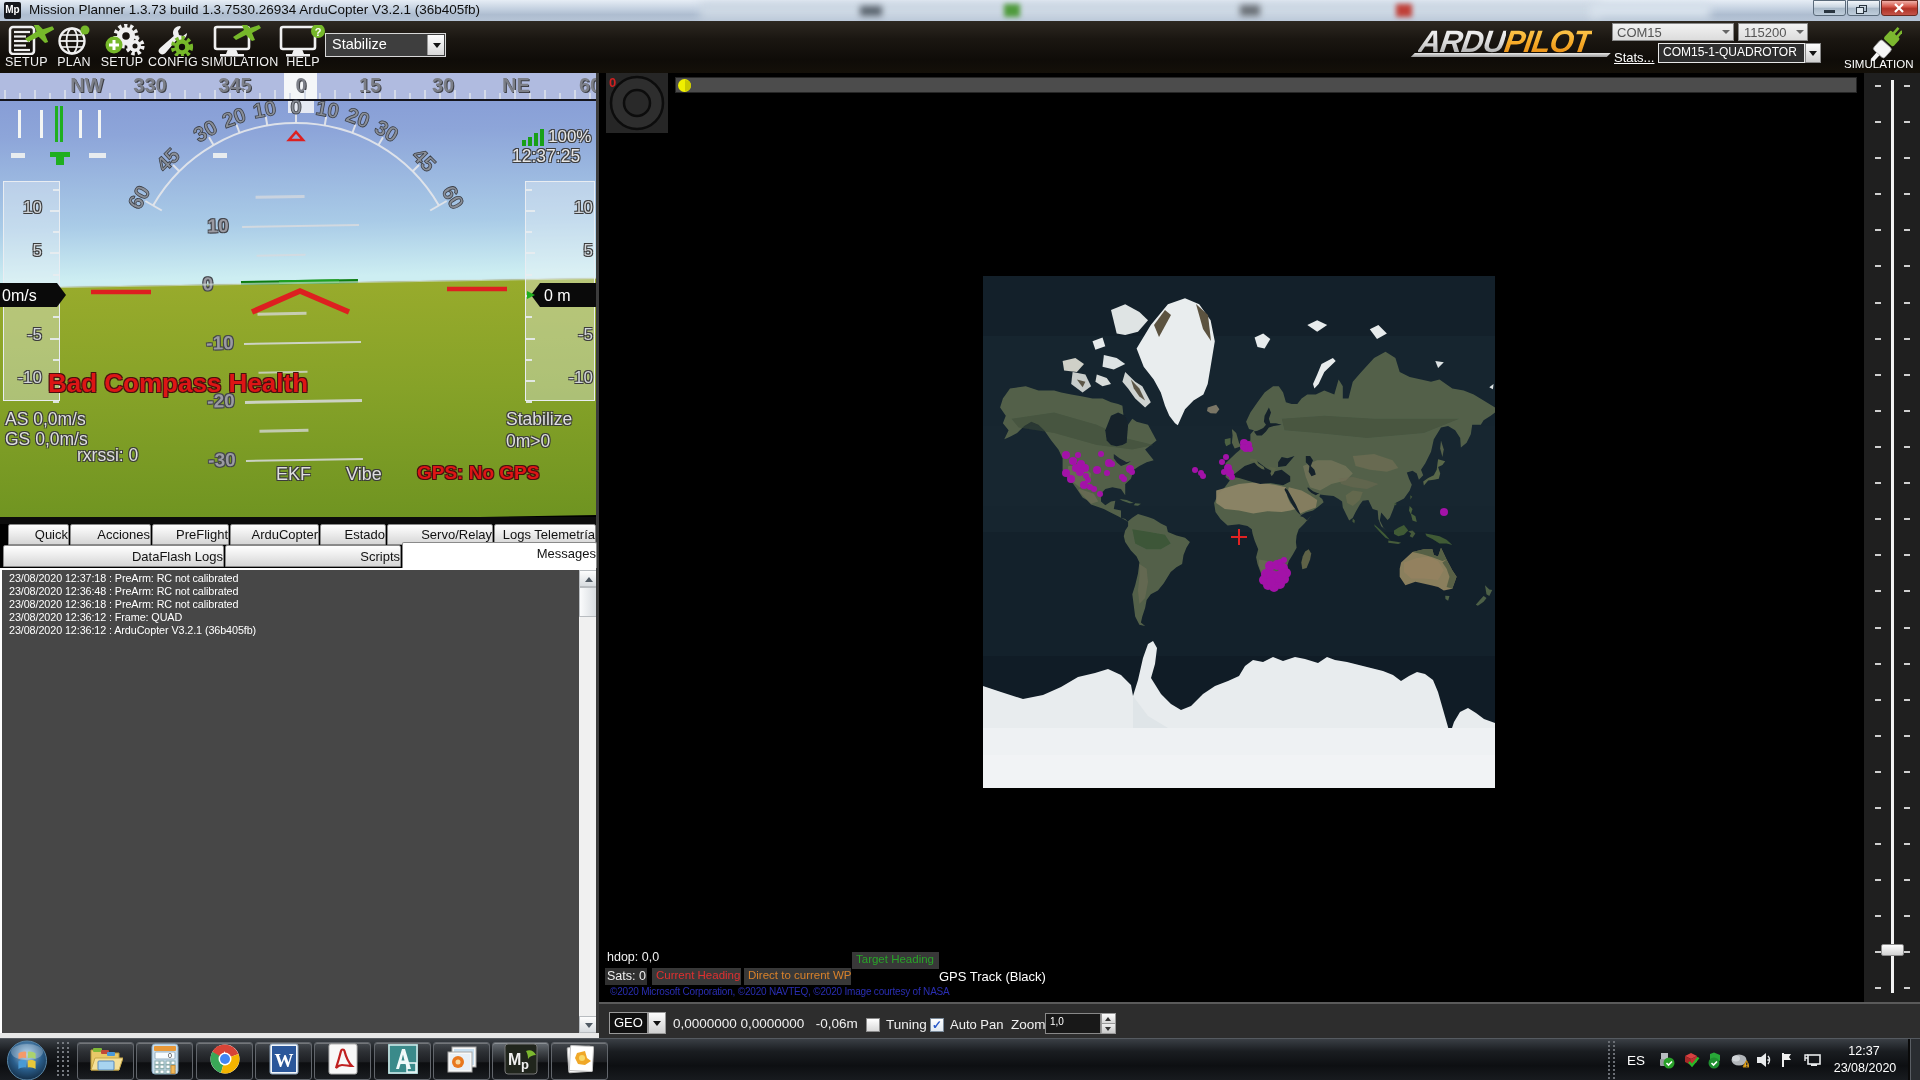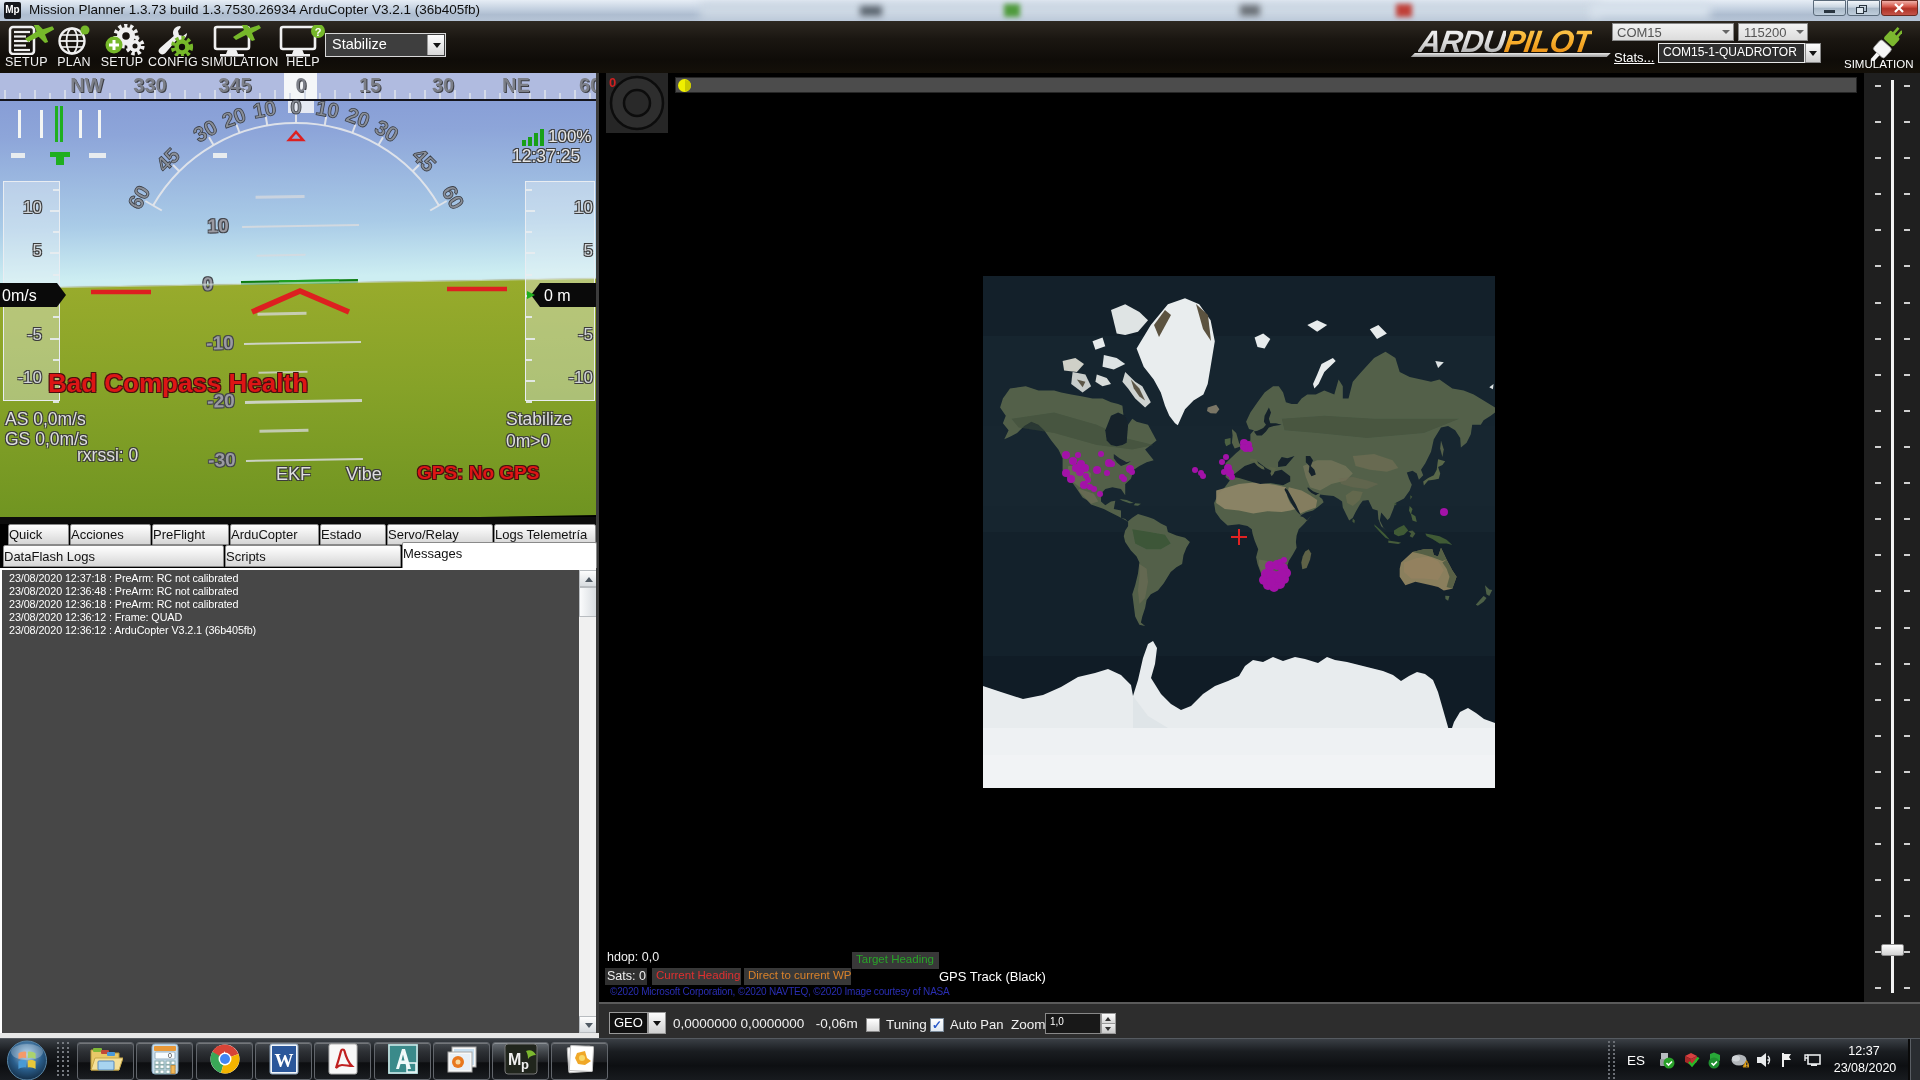--- a/index.html
+++ b/index.html
@@ -1,18 +1,18 @@
 <!DOCTYPE html>
 <html><head><meta charset="utf-8"><style>
 *{margin:0;padding:0;box-sizing:border-box}
 html,body{width:1920px;height:1080px;overflow:hidden;background:#000;font-family:"Liberation Sans",sans-serif}
 .ab{position:absolute}
 .o{text-shadow:1px 1px 0 #3c3c3c,-1px -1px 0 #3c3c3c,1px -1px 0 #3c3c3c,-1px 1px 0 #3c3c3c}
 .ro{text-shadow:1px 1px 0 #4a1010,-1px -1px 0 #4a1010,1px -1px 0 #4a1010,-1px 1px 0 #4a1010}
-.tab{position:absolute;height:21px;background:linear-gradient(#ffffff,#efefef 40%,#d6d6d6);border:1px solid #8a8a8a;border-radius:2px 2px 0 0;font-size:13px;color:#111;text-align:left;line-height:19px}
+.tab{position:absolute;height:21px;background:linear-gradient(#ffffff,#efefef 40%,#d6d6d6);border:1px solid #8a8a8a;border-radius:2px 2px 0 0;font-size:13px;color:#111;text-align:right;line-height:19px}
 .tb-lab{position:absolute;top:34px;font-size:12.5px;color:#f2f2f2;letter-spacing:0.2px}
 .tray{position:absolute;top:12px;width:18px;height:18px}
 </style></head><body>
 
 <div class="ab" style="left:0;top:0;width:1920px;height:21px;background:linear-gradient(#e6edf5,#c2cfdf 45%,#aebdd0 70%,#b6c4d6)">
 <div class="ab" style="left:700px;top:2px;width:900px;height:17px;background:#cdd8e4;filter:blur(5px)"></div>
 <div class="ab" style="left:860px;top:6px;width:22px;height:10px;background:#5a646e;filter:blur(3px)"></div>
 <div class="ab" style="left:1004px;top:4px;width:16px;height:13px;background:#4f9a3c;filter:blur(2.5px)"></div>
 <div class="ab" style="left:1240px;top:5px;width:20px;height:11px;background:#6a7076;filter:blur(3px)"></div>
 <div class="ab" style="left:1396px;top:4px;width:16px;height:13px;background:#c04038;filter:blur(2.5px)"></div>

